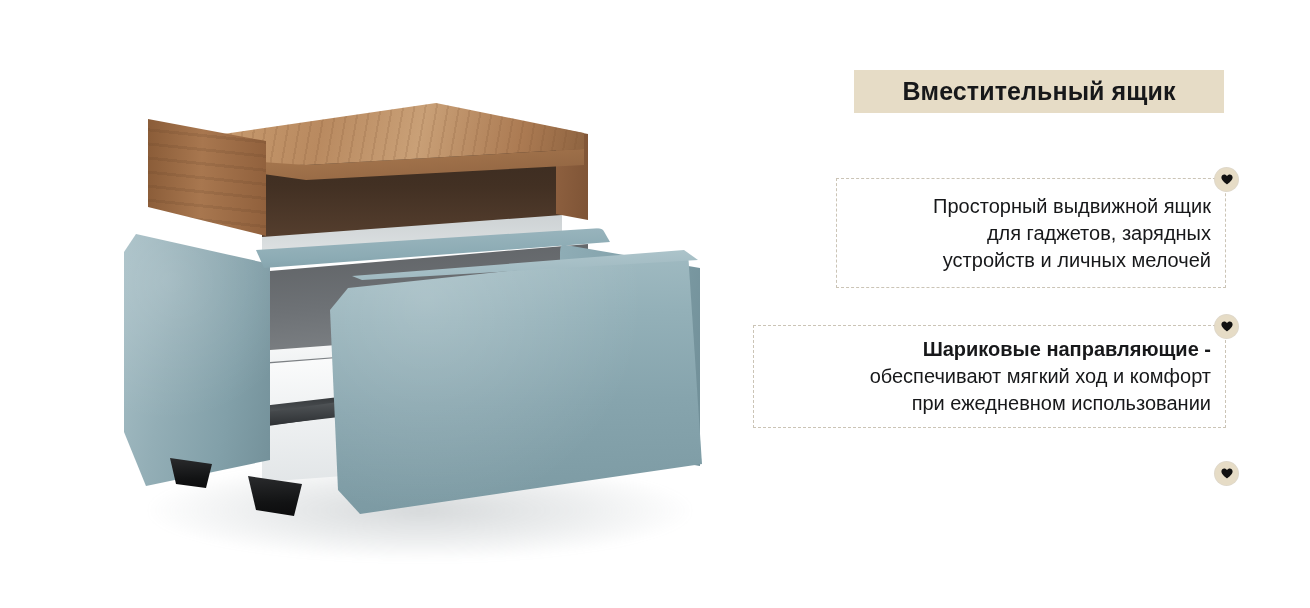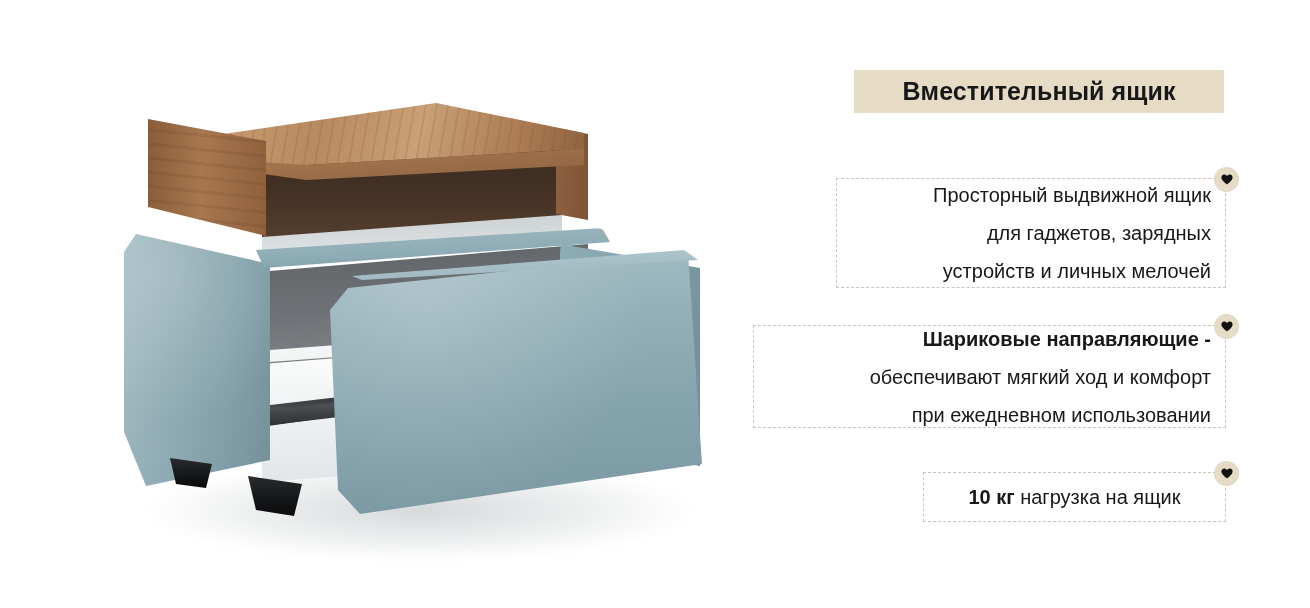--- a/index.html
+++ b/index.html
@@ -263,21 +263,21 @@
     position: absolute;
     border: 1px dashed #cbc4b6;
     box-sizing: border-box;
     display: flex;
     align-items: center;
     justify-content: center;
     padding: 4px 14px;
   }
   .feature-text {
     font-size: 20px;
-    line-height: 38px;
+    line-height: 27px;
     color: #17181a;
     text-align: right;
     white-space: pre-line;
     width: 100%;
   }
   .feature-text .bold {
     font-weight: bold;
   }
 
   
@@ -375,23 +375,20 @@
       <div class="feature-text"><span class="bold">Шариковые направляющие -</span><span>
 обеспечивают мягкий ход и комфорт
 при ежедневном использовании</span></div>
     </div>
     <div class="heart-badge badge-2">
       <svg width="12" height="11" viewBox="0 0 12 11" aria-hidden="true">
         <path d="M6 10.2 C6 10.2 0.4 6.7 0.4 3.4 C0.4 1.5 1.8 0.4 3.2 0.4 C4.3 0.4 5.4 1.0 6 2.0 C6.6 1.0 7.7 0.4 8.8 0.4 C10.2 0.4 11.6 1.5 11.6 3.4 C11.6 6.7 6 10.2 6 10.2 Z" fill="#111111"></path>
       </svg>
     </div>
 
-    <div class="feature-box feature-box-3">
-      <div class="feature-text"><span class="bold">10 кг</span><span> нагрузка на ящик</span></div>
-    </div>
     <div class="heart-badge badge-3">
       <svg width="12" height="11" viewBox="0 0 12 11" aria-hidden="true">
         <path d="M6 10.2 C6 10.2 0.4 6.7 0.4 3.4 C0.4 1.5 1.8 0.4 3.2 0.4 C4.3 0.4 5.4 1.0 6 2.0 C6.6 1.0 7.7 0.4 8.8 0.4 C10.2 0.4 11.6 1.5 11.6 3.4 C11.6 6.7 6 10.2 6 10.2 Z" fill="#111111"></path>
       </svg>
     </div>
 
   </div>
 </div>
 
 </body></html>

